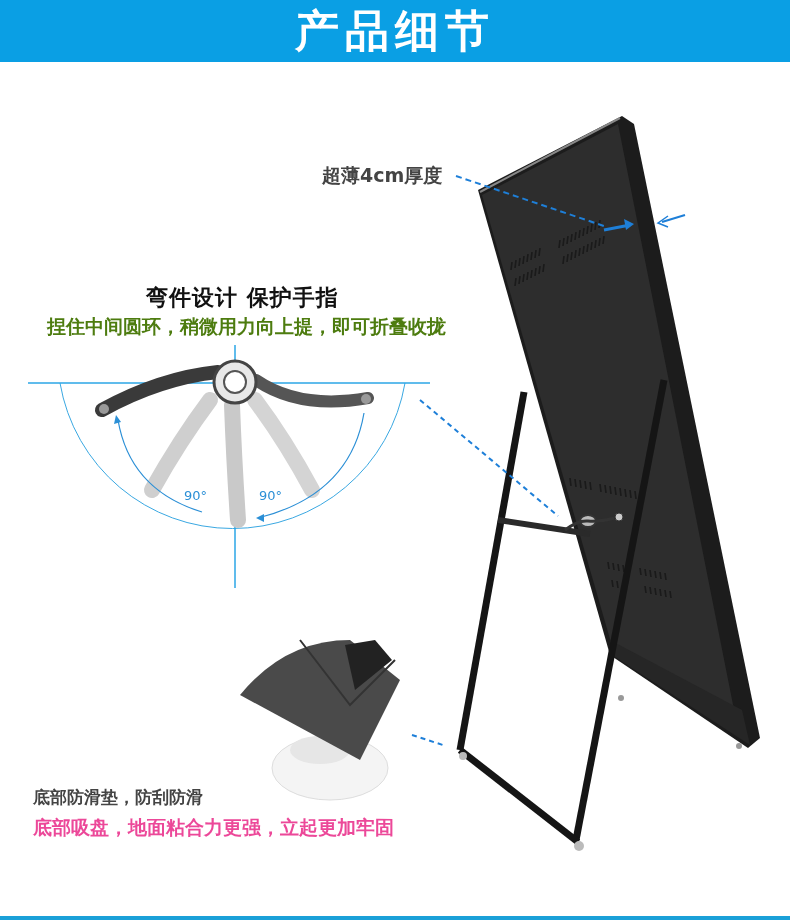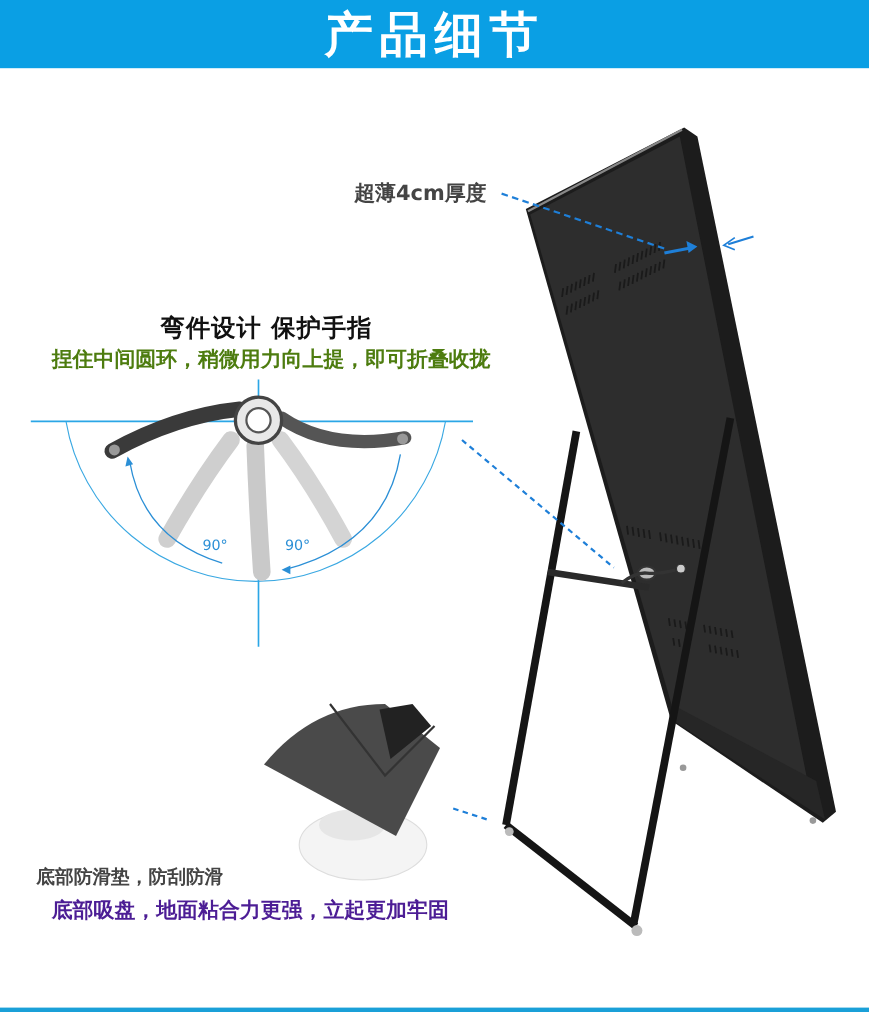--- a/index.html
+++ b/index.html
@@ -20,21 +20,21 @@
       background: #1aa0d8;
     }
 
     .label {
       position: absolute; color: #333333; white-space: nowrap; font-weight: bold;
     }
     .thin-label { top: 163px; left: 322px; font-size: 19px; color: #444; }
     .hinge-title { top: 283px; left: 146px; font-size: 22px; font-weight: bold; color: #111; letter-spacing: 1px; }
     .hinge-desc { top: 314px; left: 35px; font-size: 19px; color: #4d7c0f; margin-left: 12px; }
     .base-line1 { top: 786px; left: 33px; font-size: 17px; color: #444; }
-    .base-line2 { top: 815px; left: 47px; font-size: 19px; color: #4c1d95; }
+    .base-line2 { top: 815px; left: 33px; font-size: 19px; color: #ec4899; }
 
     svg.layer { position: absolute; left: 0; top: 0; }
     .angle-label { font-size: 13px; fill: #2b8fd6; }
   </style>
 </head>
 <body>
 
 <div class="header">
   <span class="header-title">产品细节</span>
 </div>

